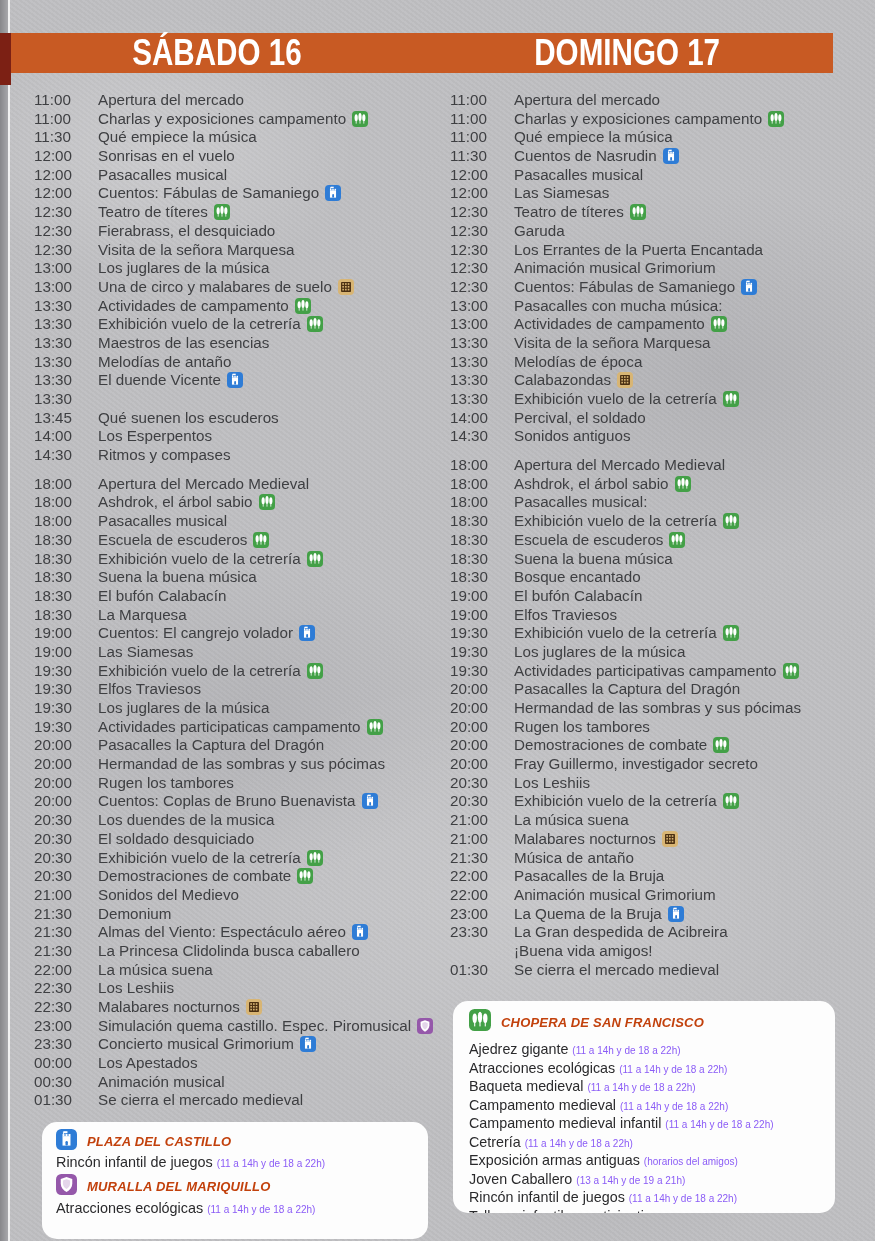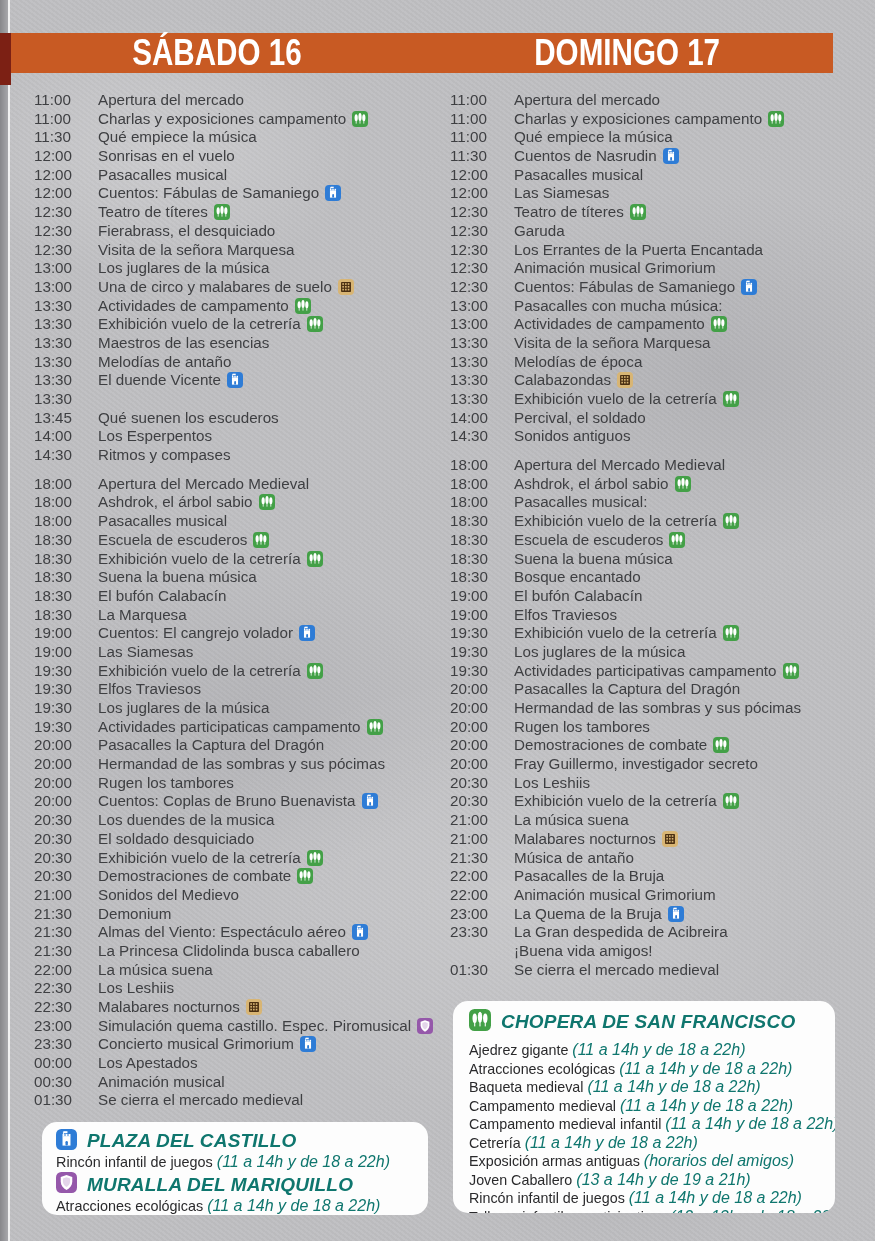--- a/index.html
+++ b/index.html
@@ -30,28 +30,28 @@
   #col-sun{left:450px;}
   .row{display:flex;height:18.7px;line-height:18.7px;white-space:nowrap;
     font-size:15.2px;color:#3e3f42;}
   .row.gap{margin-top:10px;}
   .time{width:64px;flex-shrink:0;}
   .name{flex:1;}
   .icon{display:inline-block;margin-left:6px;}
   .icon svg{vertical-align:-3px;}
 
   .legend{position:absolute;background:#fdfdfd;border-radius:15px;box-sizing:border-box;}
-  #legend-left{left:42px;top:1122px;width:386px;height:93px;padding:7px 14px;overflow:hidden;}
+  #legend-left{left:42px;top:1122px;width:386px;height:117px;padding:7px 14px;overflow:hidden;}
   #legend-right{left:453px;top:1001px;width:382px;height:212px;padding:9px 16px;overflow:hidden;}
   .legend-title-row{display:flex;align-items:center;gap:10px;height:24px;}
   #legend-left .legend-title-row{height:22px;margin-top:1px;}
-  .legend-title{font-weight:bold;font-style:italic;font-size:19px;color:#0f766e;
+  .legend-title{font-weight:bold;font-style:italic;font-size:13px;color:#c2410c;
     letter-spacing:.2px;white-space:nowrap;}
   .legend-activity{font-size:14.4px;line-height:20.5px;color:#2a2a2c;white-space:nowrap;}
-  .hours{font-style:italic;font-size:16px;color:#0f766e;}
+  .hours{font-size:10px;color:#8b5cf6;}
   #legend-right .legend-title-row{margin-bottom:7px;}
   #legend-right .legend-item{font-size:14.3px;line-height:17.5px;color:#2a2a2c;white-space:nowrap;}
 </style>
 </head>
 <body>
 
 <div class="page">
   <div class="edge-strip"></div>
   <div class="edge-line"></div>
 

